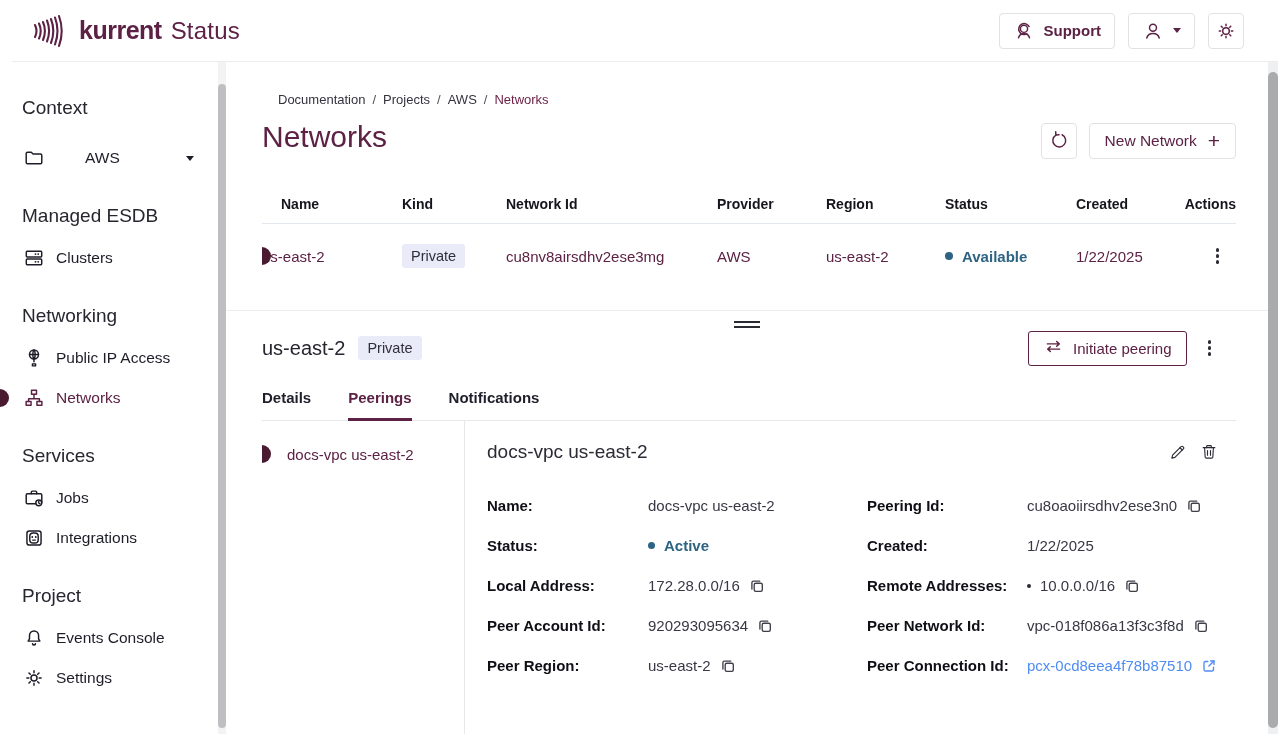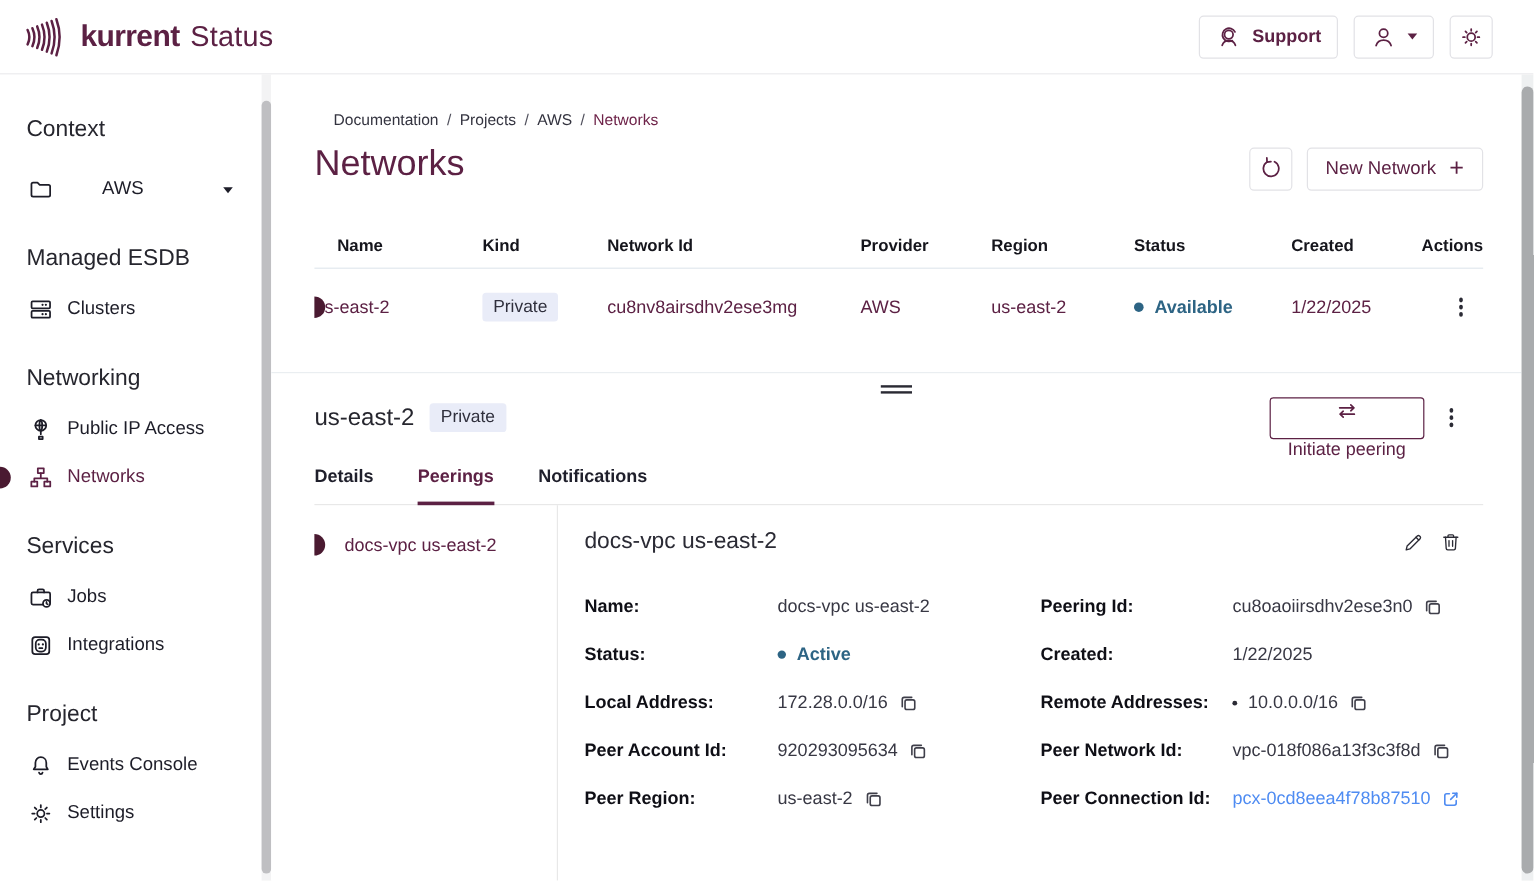--- a/index.html
+++ b/index.html
@@ -1,21 +1,21 @@
 <!DOCTYPE html>
 <html><head>
 <meta charset="utf-8">
 <style>
   * { margin:0; padding:0; box-sizing:border-box; }
   html,body { width:1278px; height:734px; }
   body { font-family:"Liberation Sans","DejaVu Sans",sans-serif; background:#fff; color:#1b1b26; }
   #app { position:relative; width:1278px; height:734px; overflow:hidden; background:#fff; }
 
   
-  .topbar { position:absolute; top:0; left:0; right:0; height:62px; background:#fff;
+  .topbar { position:absolute; top:0; left:12px; right:0; height:62px; background:#fff;
             border-bottom:1px solid #ececee; display:flex; align-items:center;
             justify-content:space-between; padding:0 34px 0 20px; z-index:5; }
   .logo { display:flex; align-items:center; gap:9px; color:#5c2144; }
   .logo svg { display:block; }
   .logo .brand { font-size:25px; font-weight:700; letter-spacing:-0.5px; }
   .logo .suffix { font-size:24px; font-weight:400; letter-spacing:0.2px; }
   .topbar-actions { display:flex; align-items:flex-end; gap:13px; }
   .tb-btn { display:flex; align-items:center; gap:9px; height:36px; padding:0 13px;
             border:1px solid #e2e2e6; border-radius:4px; background:#fff; color:#5c2144;
             font-size:15px; font-weight:600; cursor:pointer; }
@@ -79,21 +79,21 @@
   .drag-handle span { display:block; height:2px; background:#2a2a33; margin:3px 0; }
 
   
   .panel { position:absolute; top:249px; left:0; right:0; bottom:0; }
   .panel-head { position:absolute; top:18px; left:36px; right:32px; height:38px;
                 display:flex; align-items:center; justify-content:space-between; }
   .panel-title-wrap { display:flex; align-items:center; gap:13px; }
   .panel-title { font-size:20px; font-weight:500; color:#26262e; }
   .panel-head-right { display:flex; align-items:center; gap:18px; }
   .peer-btn { height:35px; border:1px solid #5c2144; border-radius:3px; background:#fff; color:#5c2144;
-              display:flex; align-items:center; gap:9px; padding:0 14px; font-size:15px; cursor:pointer;flex-direction:column; }
+              display:flex; align-items:center; gap:9px; padding:0 14px; font-size:15px; cursor:pointer; }
   .panel-head-right .kebab { margin-right:22px; }
 
   .tabs { position:absolute; top:78px; left:36px; right:32px; display:flex; gap:37px;
           border-bottom:1px solid #e8e8e8; }
   .tab { font-size:15px; font-weight:700; color:#1f1f2b; padding-bottom:12px; border-bottom:3px solid transparent;
          margin-bottom:-1px; cursor:pointer; }
   .tab.active { color:#5c2144; border-bottom-color:#5c2144; }
 
   .peer-layout { position:absolute; top:110px; left:0; right:0; bottom:0; display:flex; }
   .peer-list { width:239px; border-right:1px solid #e8e8e8; }

